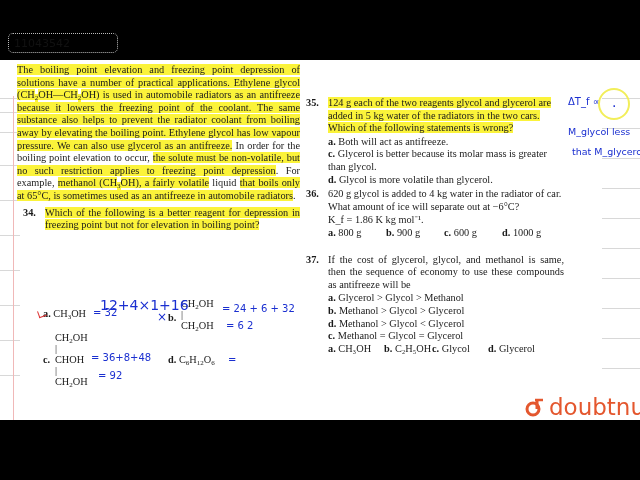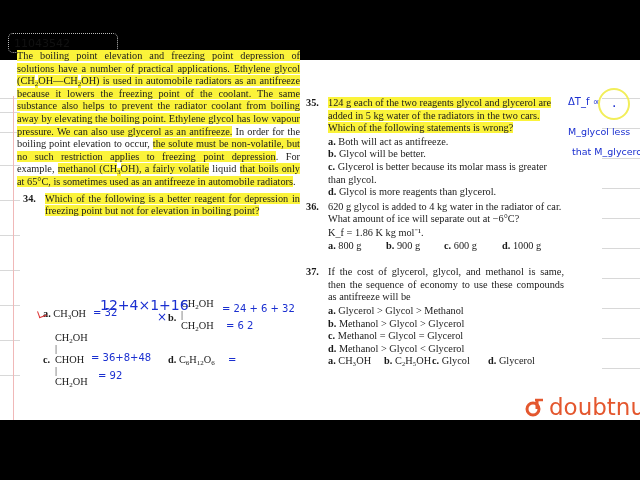--- a/index.html
+++ b/index.html
@@ -3,21 +3,21 @@
 <meta charset="utf-8">
 <style>
   html, body { margin:0; padding:0; }
   body { width:640px; height:480px; background:#000; position:relative; overflow:hidden; font-family:"Liberation Serif", serif; }
   .page { position:absolute; left:0; top:60px; width:640px; height:360px; background:#fff; overflow:hidden; }
   .ruled { position:absolute; left:0; width:20px; height:1px; background:#d8d8d8; }
   .ruled-r { position:absolute; right:0; width:38px; height:1px; background:#d8d8d8; }
   .margin-line { position:absolute; left:13px; top:36px; width:1px; height:324px; background:#f0b8b8; }
   .id-box { position:absolute; left:8px; top:33px; width:110px; height:20px; border:1px dotted #bbb; border-radius:5px; font-family:"DejaVu Sans", sans-serif; font-size:11px; color:#111; line-height:20px; padding-left:5px; box-sizing:border-box; }
   .col { position:absolute; color:#1a1a1a; font-size:10.3px; line-height:12.6px; }
-  .left { left:17px; top:50px; width:283px; text-align:justify; }
+  .left { left:17px; top:64px; width:283px; text-align:justify; }
   .right { left:306px; top:36px; width:258px; }
   .hl { background:#fbf33a;text-align:center; }
   .q { position:relative; padding-left:22px; margin-bottom:1px; }
   .q .num { position:absolute; left:0; top:0; font-weight:bold; }
   .opt { padding-left:22px; }
   .opt b { font-weight:bold; }
   .optrow { display:flex; gap:0; padding-left:22px; }
   .optrow span { display:inline-block; }
   .ink { font-family:"DejaVu Sans", sans-serif; color:#1a2fd0; position:absolute; font-size:10px; white-space:nowrap; }
   .chem { position:absolute; font-size:10.3px; color:#1a1a1a; white-space:nowrap; }
@@ -89,44 +89,43 @@
 <div class="ink" style="left:91px; top:352px;">= 36+8+48</div>
 <div class="ink" style="left:98px; top:370px;">= 92</div>
 <div class="ink" style="left:228px; top:354px;">=</div>
 
 <div class="col right" style="top:97px;">
   <div class="q">
     <span class="num">35.</span>
     <span class="hl">124 g each of the two reagents glycol and glycerol are added in 5 kg water of the radiators in the two cars. Which of the following statements is wrong?</span>
   </div>
   <div class="opt"><b>a.</b> <span>Both will act as antifreeze.</span></div>
-  <div class="opt"><b>b.</b> <span>Glycol will be better.</span></div>
   <div class="opt" style="padding-left:22px;"><b>c.</b> <span>Glycerol is better because its molar mass is greater than glycol.</span></div>
-  <div class="opt"><b>d.</b> <span>Glycol is more reagents than glycerol.</span></div>
+  <div class="opt"><b>d.</b> <span>Glycol is more volatile than glycerol.</span></div>
 
   <div class="q" style="margin-top:2px;">
     <span class="num">36.</span>
     <span>620 g glycol is added to 4 kg water in the radiator of car. What amount of ice will separate out at −6°C?</span>
   </div>
   <div class="opt">K_f = 1.86 K kg mol⁻¹.</div>
   <div class="optrow">
     <span style="width:58px"><b>a.</b> <span>800 g</span></span>
     <span style="width:58px"><b>b.</b> <span>900 g</span></span>
     <span style="width:58px"><b>c.</b> <span>600 g</span></span>
     <span><b>d.</b> <span>1000 g</span></span>
   </div>
 
   <div class="q" style="margin-top:14px; text-align:justify;">
     <span class="num">37.</span>
     <span>If the cost of glycerol, glycol, and methanol is same, then the sequence of economy to use these compounds as antifreeze will be</span>
   </div>
   <div class="opt"><b>a.</b> <span>Glycerol &gt; Glycol &gt; Methanol</span></div>
   <div class="opt"><b>b.</b> <span>Methanol &gt; Glycol &gt; Glycerol</span></div>
+  <div class="opt"><b>d.</b> <span>Methanol &gt; Glycol &lt; Glycerol</span></div>
   <div class="opt"><b>c.</b> <span>Methanol = Glycol = Glycerol</span></div>
-  <div class="opt"><b>d.</b> <span>Methanol &gt; Glycol &lt; Glycerol</span></div>
 
   <div class="optrow">
     <span style="width:56px"><b>a.</b> <span>CH₃OH</span></span>
     <span style="width:48px"><b>b.</b> <span>C₂H₅OH</span></span>
     <span style="width:56px"><b>c.</b> <span>Glycol</span></span>
     <span><b>d.</b> <span>Glycerol</span></span>
   </div>
 </div>
 
 <div class="ink" style="left:568px; top:96px; font-size:10px;">ΔT_f ∝</div>

